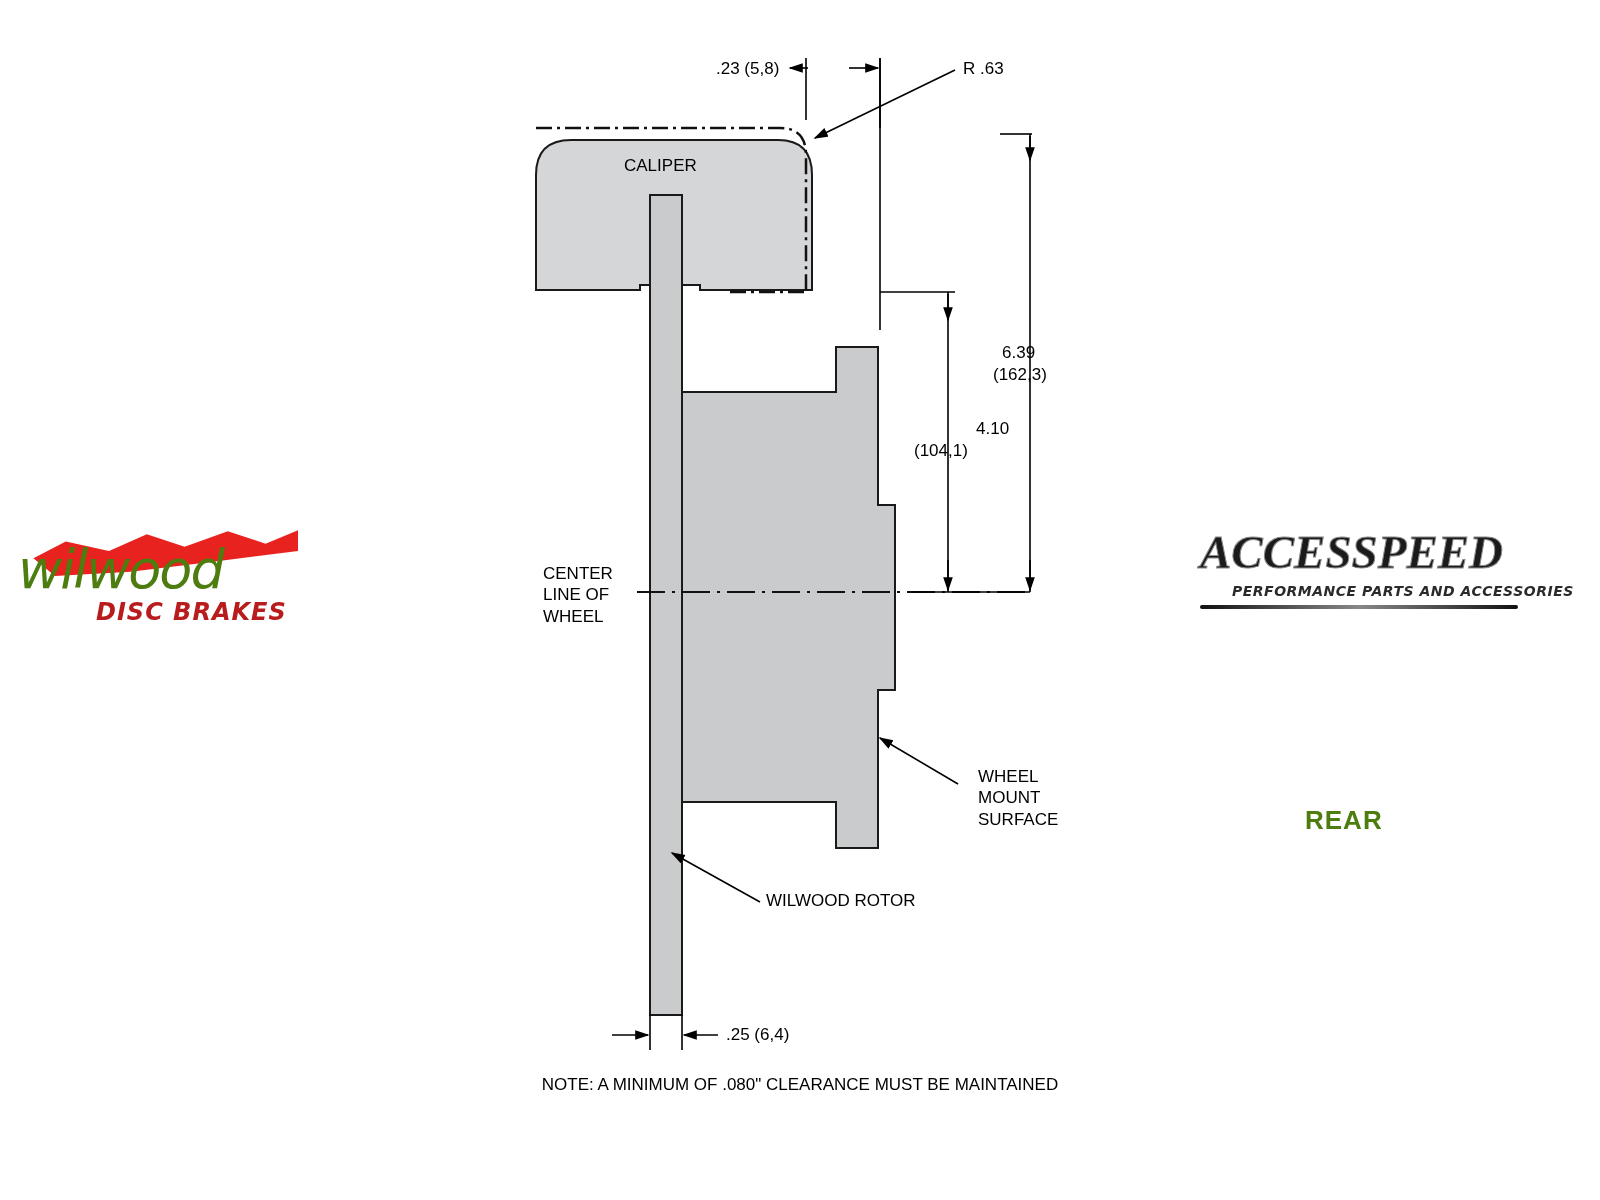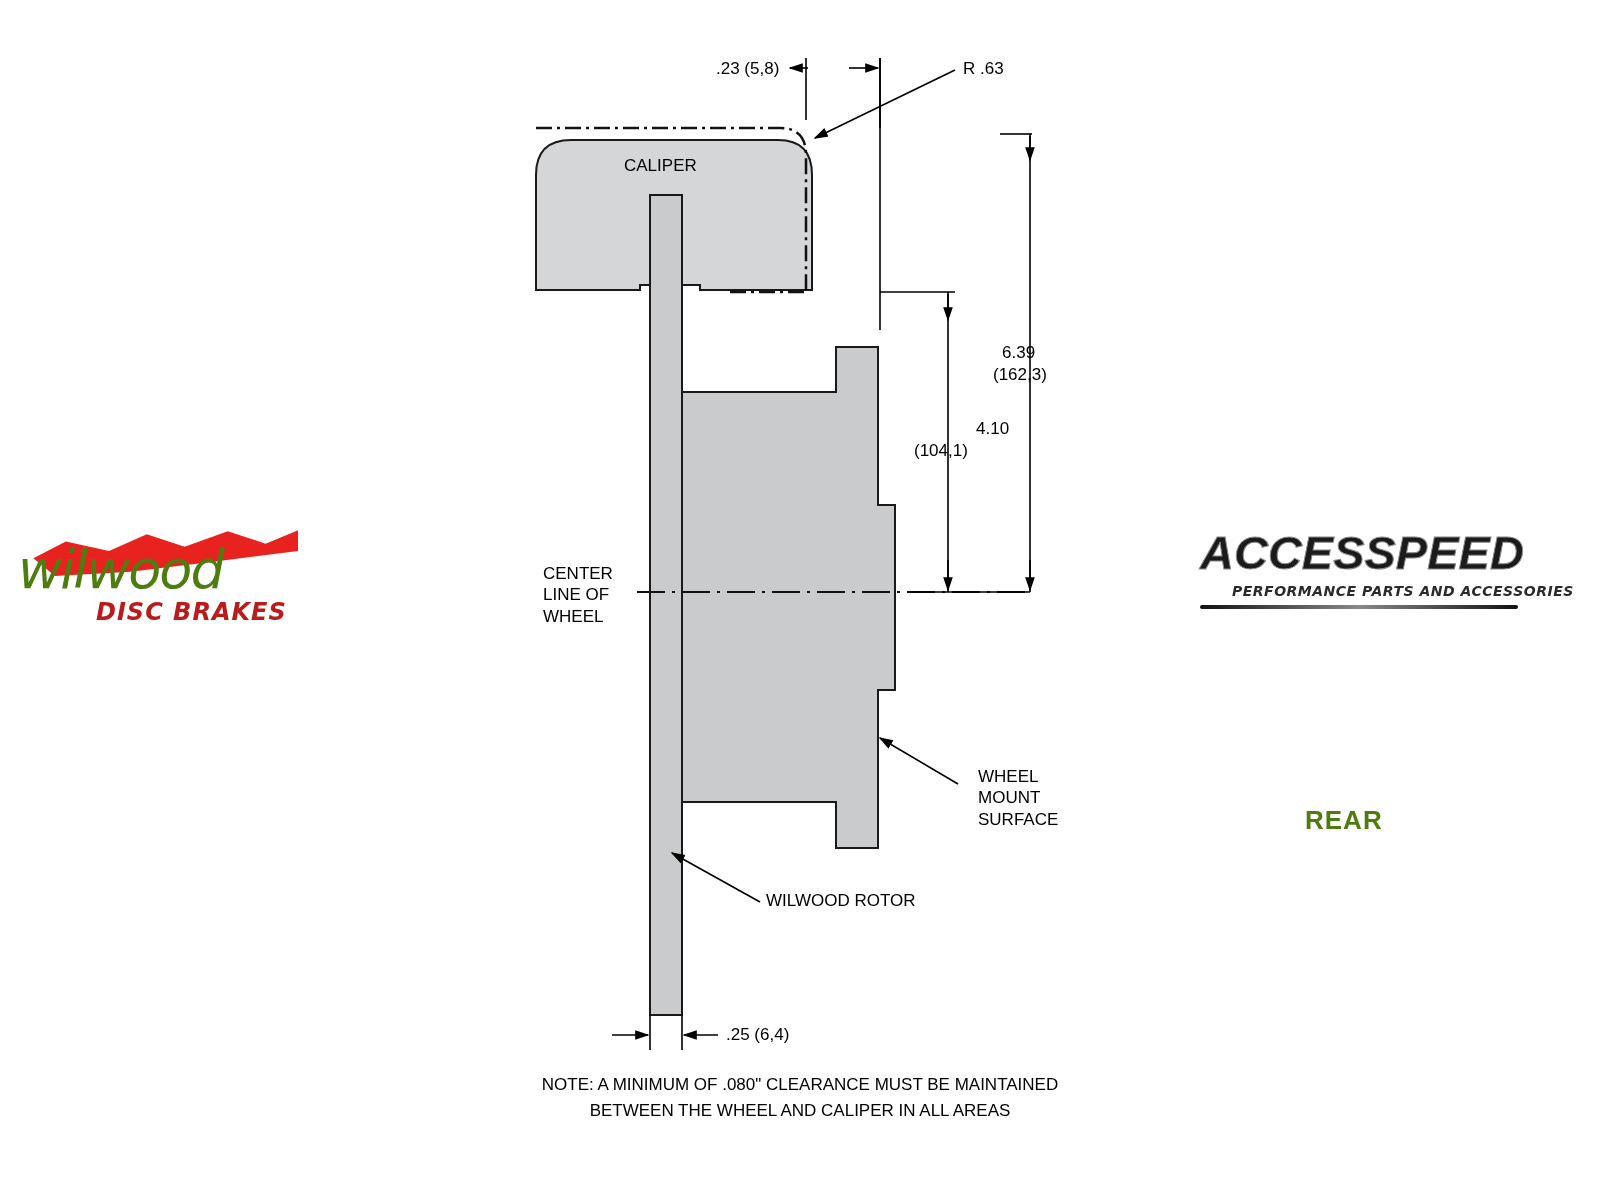--- a/index.html
+++ b/index.html
@@ -66,21 +66,21 @@
     position: absolute;
     left: 1200px;
     top: 525px;
     width: 350px;
     height: 120px;
   }
   .accesspeed-word {
     position: absolute;
     left: 0;
     top: 0;
-    font-family: Liberation Sans, sans-serif;
+    font-family: Liberation Serif, serif;
     font-weight: bold;
     font-style: italic;
     font-size: 47px;
     letter-spacing: 0px;
     color: #1b1b1b;
     -webkit-text-stroke: 1px #8a8a8a;
     white-space: nowrap;
   }
   .accesspeed-sub {
     position: absolute;
@@ -234,21 +234,20 @@
   <div class="txt" style="left:978px; top:766px;">WHEEL
 MOUNT
 SURFACE</div>
 
   <div class="txt" style="left:766px; top:890px;text-align:right;">WILWOOD ROTOR</div>
 
   <div class="txt" style="left:726px; top:1024px;text-align:center;">.25 (6,4)</div>
 
   <div class="note">
     <div>NOTE: A MINIMUM OF .080" CLEARANCE MUST BE MAINTAINED</div>
-    <div>BETWEEN THE WHEEL AND CALIPER IN ALL AREAS</div>
   </div>
 
   <div class="wilwood-logo">
     <div class="wilwood-swoosh"></div>
     <div class="wilwood-word">wilwood</div>
     <div class="wilwood-sub">DISC BRAKES</div>
   </div>
 
   <div class="accesspeed-logo">
     <div class="accesspeed-word">ACCESSPEED</div>

